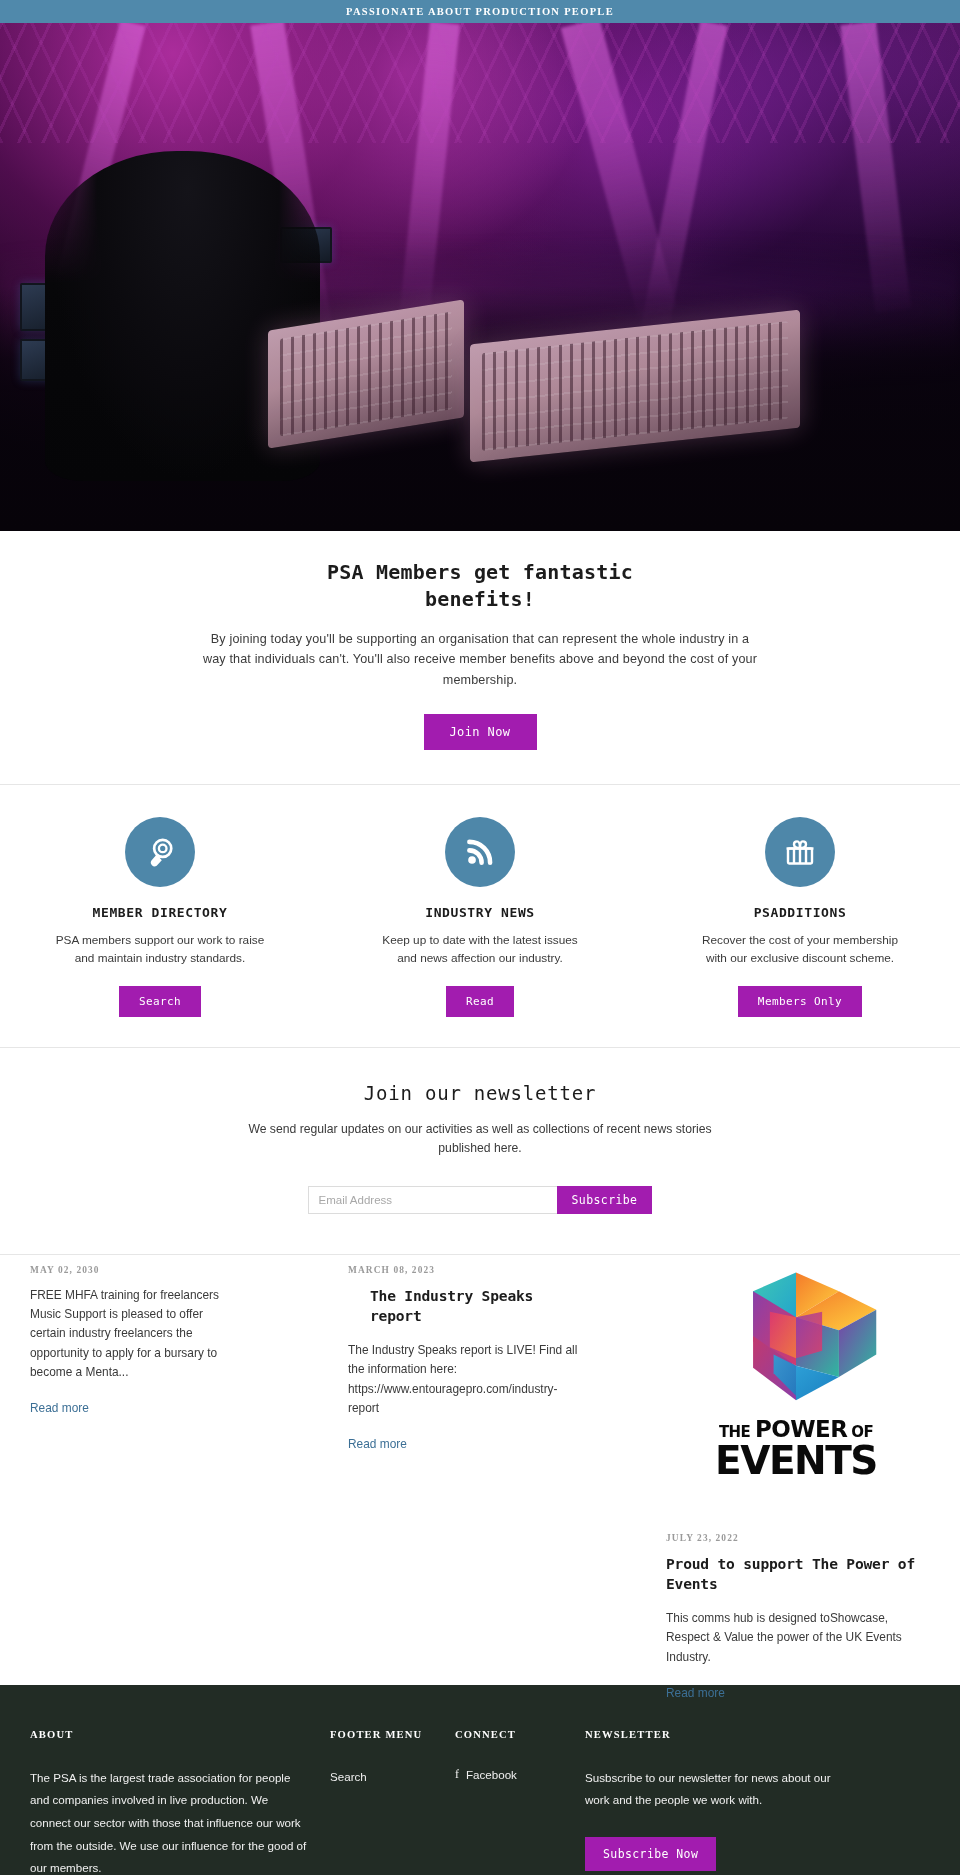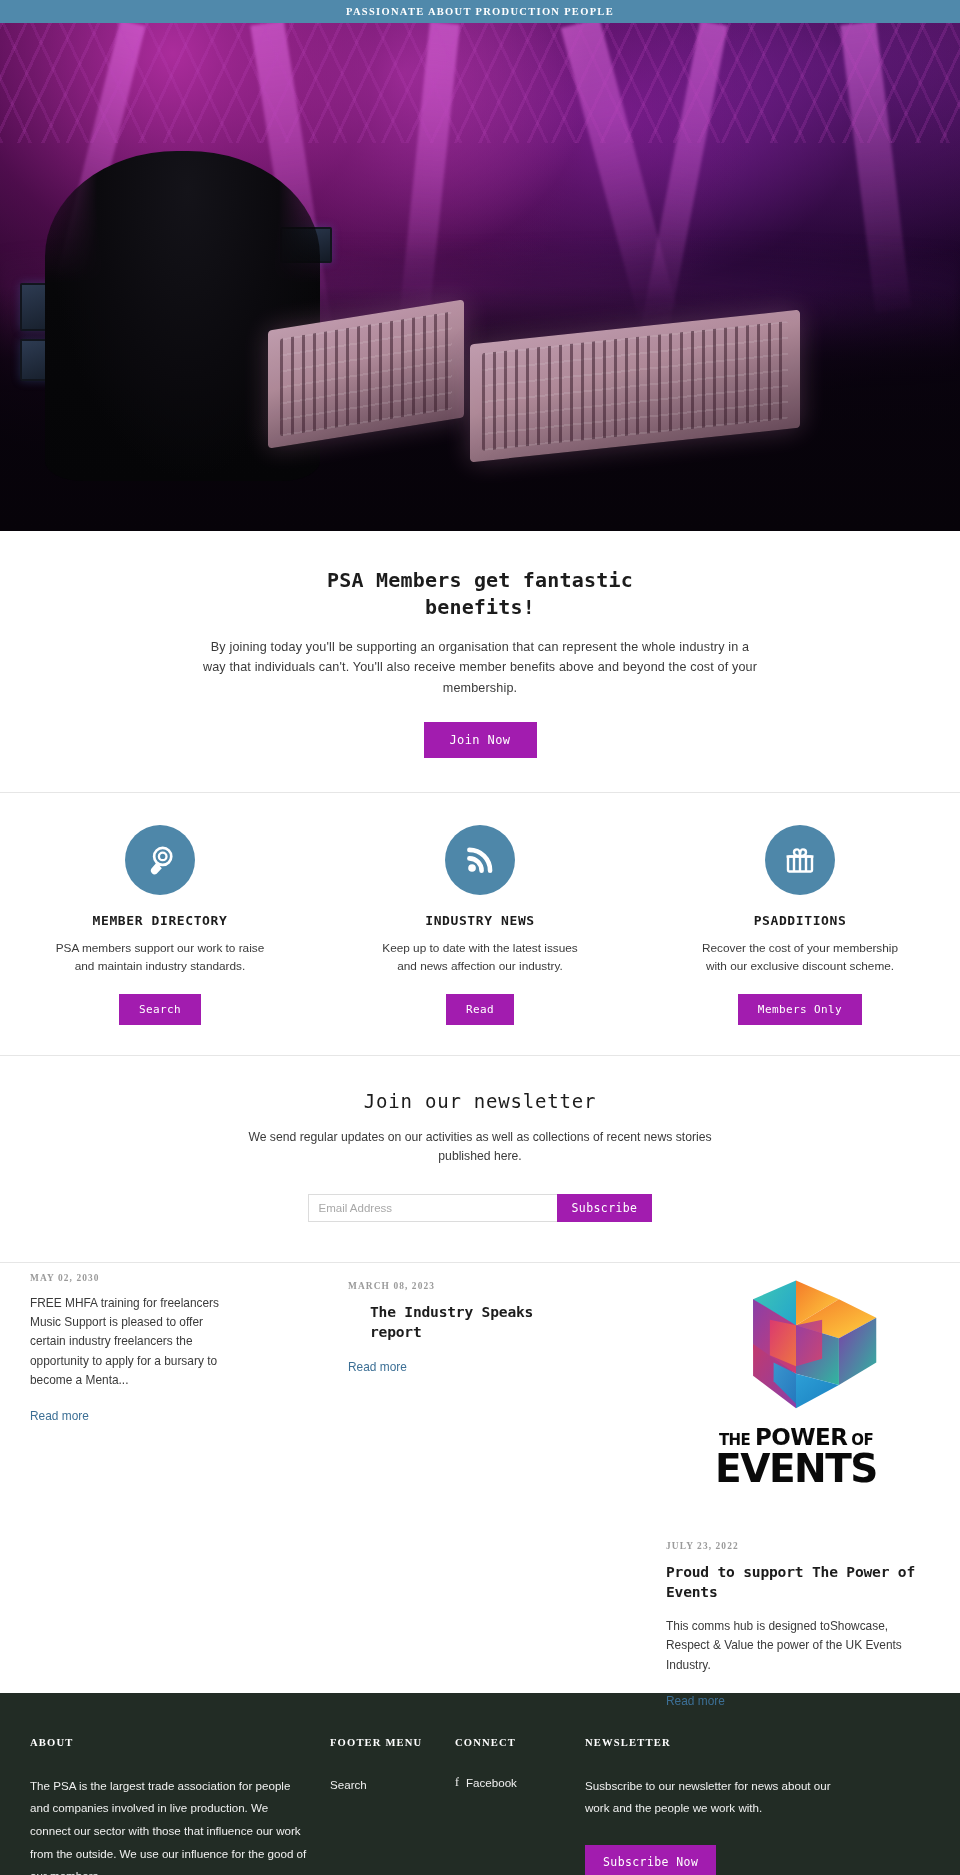--- a/index.html
+++ b/index.html
@@ -140,21 +140,21 @@
     text-align: center;
     border-bottom: 1px solid #e6e6e6;
   }
   .intro-title {
     font-family: "DejaVu Sans Mono", monospace;
     font-weight: bold;
     font-size: 20px;
     line-height: 1.35;
     color: #1c1c1c;
     max-width: 330px;
-    margin: 8px auto 16px;
+    margin: 0 auto 16px;
     letter-spacing: .2px;
   }
   .intro-copy {
     font-size: 12.6px;
     line-height: 1.62;
     color: #3a3a3a;
     max-width: 560px;
     margin: 0 auto;
     letter-spacing: .15px;
   }
@@ -454,23 +454,24 @@
   </div>
 
   <div class="articles">
 
     <div class="art-col" style="left:30px; top:10px; width:210px;">
       <div class="art-date">MAY 02, 2030</div>
       <div class="art-excerpt">FREE MHFA training for freelancers Music Support is pleased to offer certain industry freelancers the opportunity to apply for a bursary to become a Menta...</div>
       <a class="read-more">Read more</a>
     </div>
 
-    <div class="art-col" style="left:348px; top:18px; width:230px;">
+    <div class="art-col" style="left:348px; top:10px; width:230px;">
       <div class="art-date">MARCH 08, 2023</div>
       <a class="art-title" style="display:block;margin-left:22px;">The Industry Speaks report</a>
+      <div class="art-excerpt">The Industry Speaks report is LIVE! Find all the information here: https://www.entouragepro.com/industry-report</div>
       <a class="read-more">Read more</a>
     </div>
 
     <div class="art-col" style="left:666px; top:10px; width:260px;">
       <div class="poe-logo">
         <svg class="poe-mark" viewBox="0 0 180 150">
           <defs>
             <linearGradient id="g1" x1="0" y1="0" x2="1" y2="1">
               <stop offset="0" stop-color="#3fc8b4"></stop>
                 <stop offset="1" stop-color="#1f9fd0"></stop>

